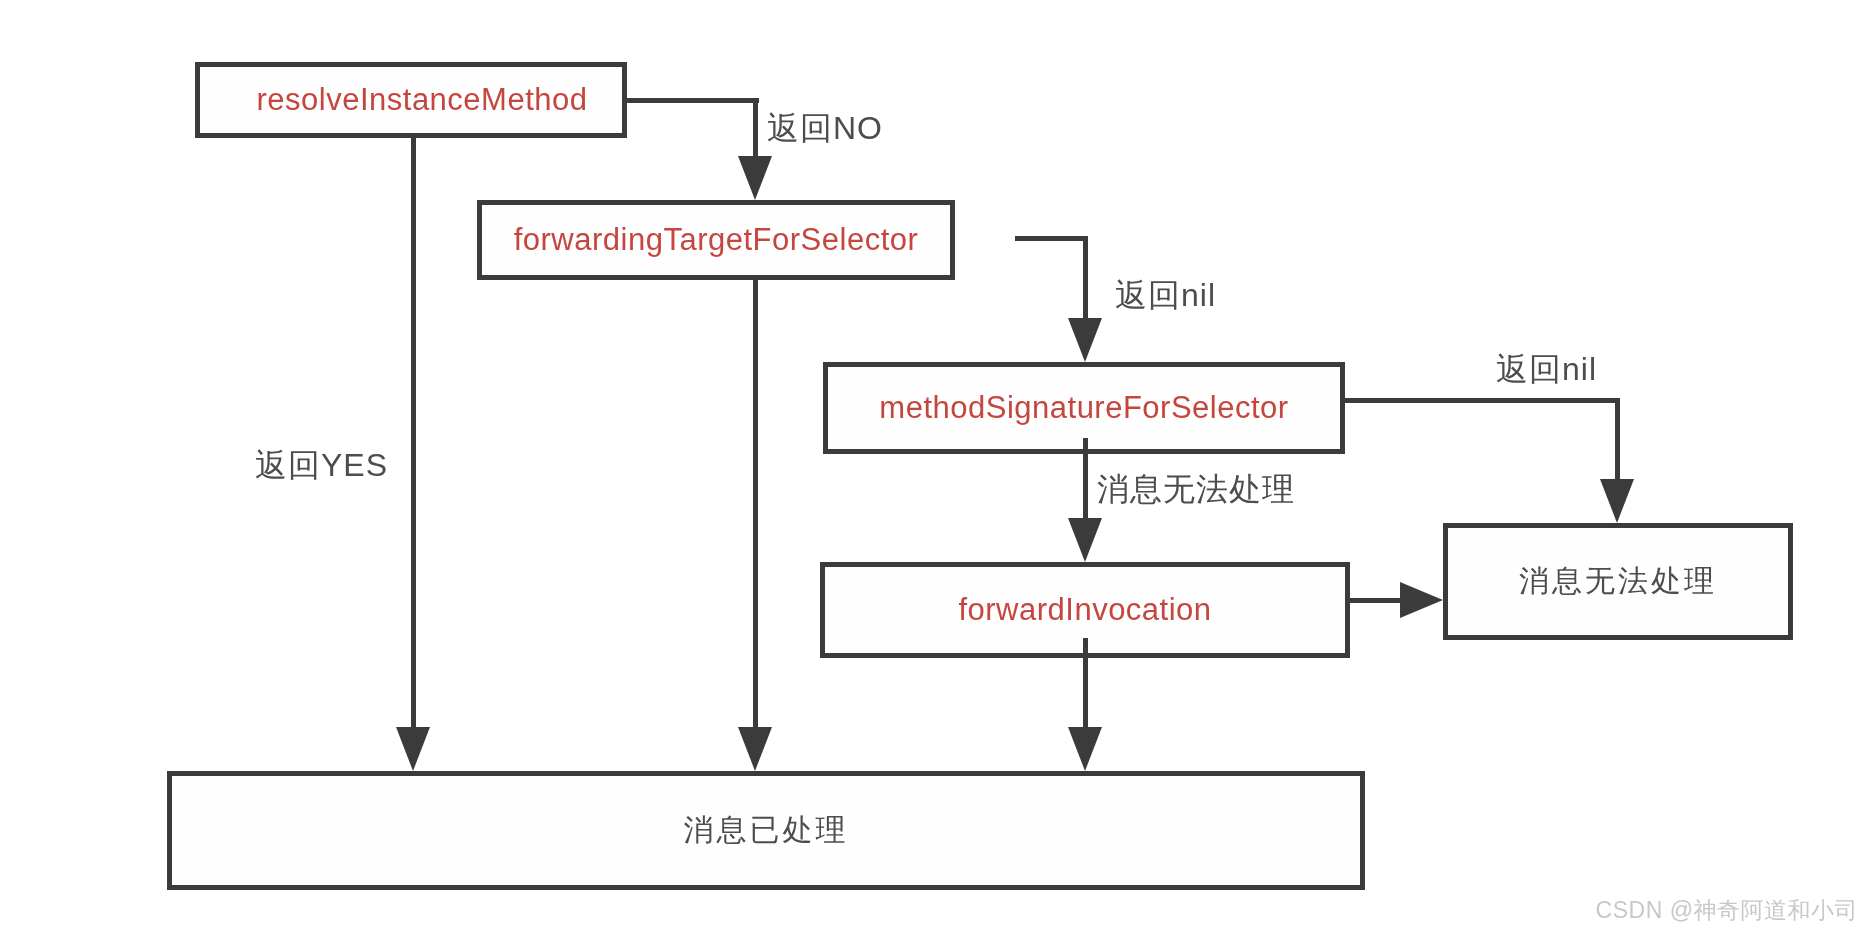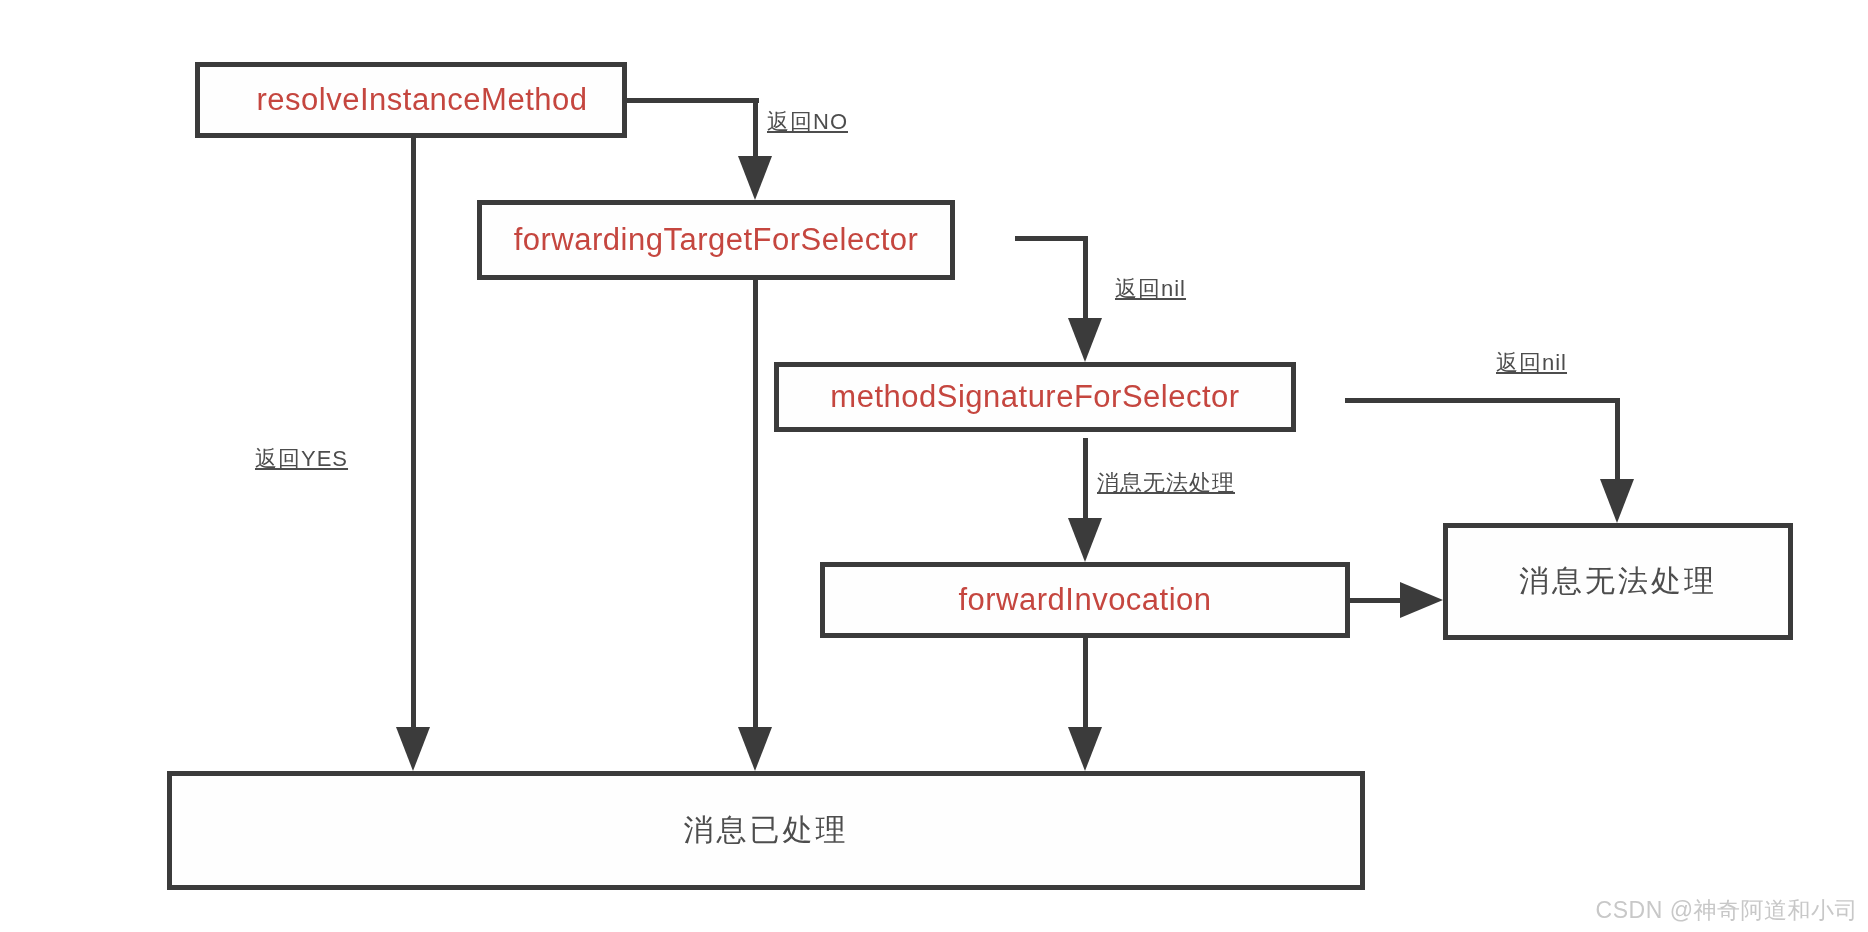--- a/index.html
+++ b/index.html
@@ -52,24 +52,23 @@
   .ah-right {
     position: absolute;
     width: 0; height: 0;
     border-top: 18px solid transparent;
     border-bottom: 18px solid transparent;
     border-left: 43px solid var(--line);
   }
   .edge-label {
     position: absolute;
     color: var(--label_text);
-    font-size: 22px;
+    font-size: 32px;
     letter-spacing: 1px;
     white-space: nowrap;
-    text-decoration: underline;
   }
   .watermark {
     position: absolute;
     right: 10px;
     bottom: 6px;
     color: var(--watermark_text);
     font-size: 23px;
     letter-spacing: 0.5px;
     white-space: nowrap;
     text-align: center;
@@ -81,25 +80,25 @@
 <div class="canvas">
 
   <div class="node" style="left:195px; top:62px; width:432px; height:76px;padding-left:22px;">
     <span class="method-label">resolveInstanceMethod</span>
   </div>
 
   <div class="node" style="left:477px; top:200px; width:478px; height:80px;">
     <span class="method-label">forwardingTargetForSelector</span>
   </div>
 
-  <div class="node" style="left:774px; top:362px; width:522px; height:70px;">
+  <div class="node" style="left:823px; top:362px; width:522px; height:92px;">
     <span class="method-label">methodSignatureForSelector</span>
   </div>
 
-  <div class="node" style="left:820px; top:562px; width:530px; height:76px;">
+  <div class="node" style="left:820px; top:562px; width:530px; height:96px;">
     <span class="method-label">forwardInvocation</span>
   </div>
 
   <div class="node" style="left:1443px; top:523px; width:350px; height:117px;">
     <span class="cn-label">消息无法处理</span>
   </div>
 
   <div class="node" style="left:167px; top:771px; width:1198px; height:119px;">
     <span class="cn-label">消息已处理</span>
   </div>

